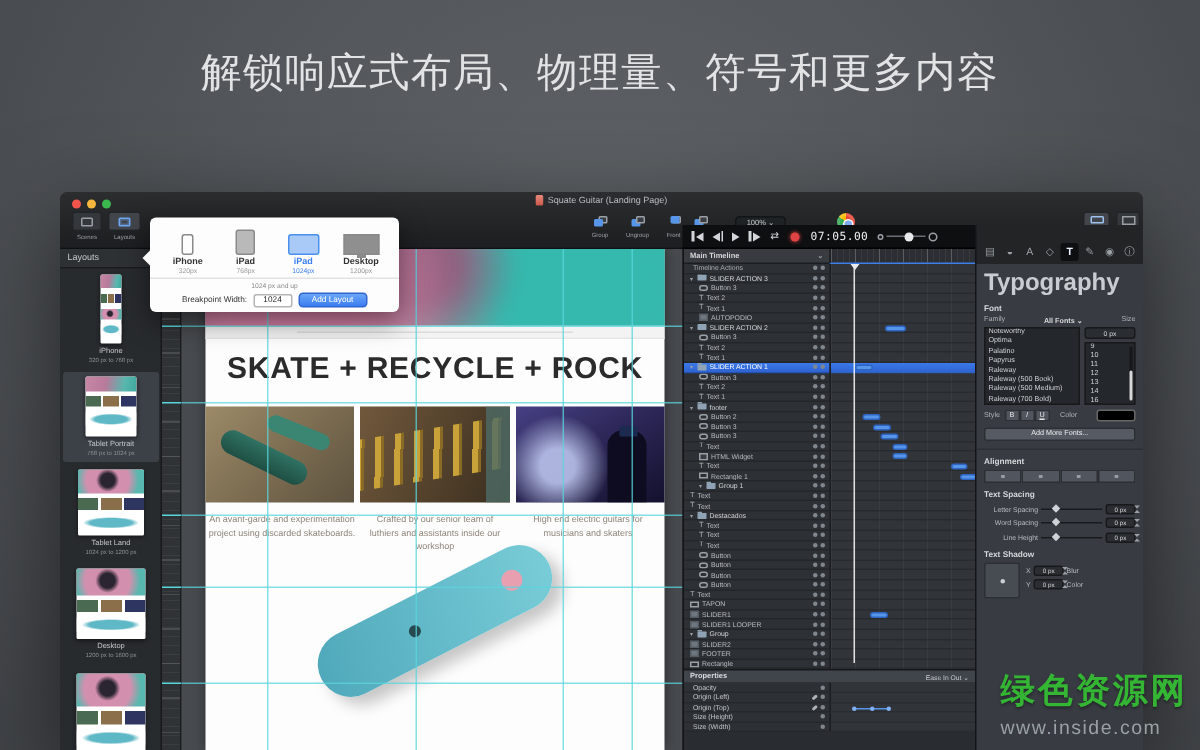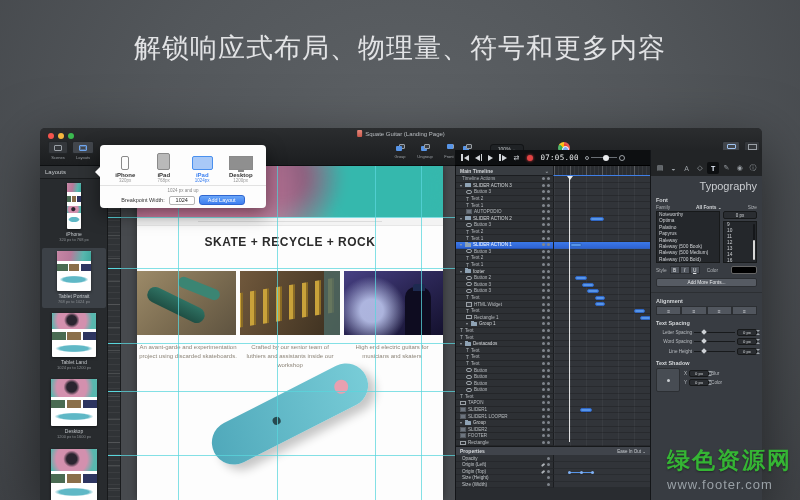--- a/index.html
+++ b/index.html
@@ -90,21 +90,21 @@
   .canvas { position:absolute; left:81px; top:38px; bottom:0; width:334px; background:#474a4e; overflow:hidden;}
   .page { position:absolute; left:16px; top:0; width:306px; bottom:0; background:#fdfdfd; box-shadow:0 0 8px rgba(0,0,0,.4);}
   .hero { height:51px; overflow:hidden; position:relative;
     background:linear-gradient(95deg,#b2738f 0%,#c98fa6 30%,#7fb3ab 70%,#35b8ad 100%);}
   .hero::before{content:"";position:absolute;inset:-10px;filter:blur(5px);
     background:radial-gradient(circle at 22% 55%, #d37fa3 0 18%, transparent 42%),
                radial-gradient(circle at 48% 30%, #8e5f7e 0 12%, transparent 35%),
                radial-gradient(circle at 78% 45%, #35b8ad 0 20%, transparent 48%);}
   .navband { height:9px; background:#f3f3f3; border-bottom:1px solid #e7e7e7; display:flex; align-items:center; justify-content:center;}
   .navband i { width:60%; height:1px; background:#dcdcdc; }
-  .headline { text-align:center; font-weight:bold; color:#2b2b2b; font-size:12px; letter-spacing:.5px; padding-top:9px; height:45px;}
+  .headline { text-align:center; font-weight:bold; color:#2b2b2b; font-size:20px; letter-spacing:.5px; padding-top:9px; height:45px;}
   .photos { display:flex; gap:4px; padding:0 0; height:64px; }
   .ph { flex:1; position:relative; overflow:hidden; }
   .ph1 { background:linear-gradient(135deg,#9c8a68 0%,#7a6b50 55%,#5e5340 100%); }
   .ph1 i{position:absolute;border-radius:8px;}
   .ph1 .d1{width:62px;height:16px;left:8px;top:26px;transform:rotate(26deg);background:linear-gradient(#2f7263,#1f4f44);}
   .ph1 .d2{width:44px;height:11px;left:40px;top:12px;transform:rotate(22deg);background:#3b8573;}
   .ph2 { background:linear-gradient(115deg,#70583c 0%,#503f2a 60%,#3a2e1f 100%); }
   .ph2::before{content:"";position:absolute;left:-8px;top:14px;width:120%;height:34px;transform:rotate(-9deg);
     background:repeating-linear-gradient(100deg, transparent 0 7px, #c9a23a 7px 11px, #8a6b25 11px 13px);}
   .ph2::after{content:"";position:absolute;right:0;top:0;width:16px;height:100%;background:#4e6b66;opacity:.8;}
@@ -184,21 +184,21 @@
   .prow.kf .trk::after{ content:""; position:absolute; left:14px; top:2px; width:3px; height:3px; background:#7fb0f4; border-radius:50%;
     box-shadow:12px 0 0 #7fb0f4, 23px 0 0 #7fb0f4;}
 
   
   .tabsbar { position:absolute; left:610px; top:22px; width:112px; height:26px; background:#222426; border-left:1px solid #131518;
     display:flex; align-items:flex-end; justify-content:space-between; padding:0 3px 2px; z-index:5;}
   .tab { width:12px; height:12px; display:flex; align-items:center; justify-content:center; color:#9ba0a5; font-size:7px; border-radius:2px;}
   .tab.sel { background:#0d0f11; color:#eaf2ff; font-weight:bold;}
   .inspector { position:absolute; left:610px; top:48px; bottom:0; width:112px; background:#383c42; border-left:1px solid #131518;
     padding:4px 5px; color:#c9ccd0; overflow:hidden;}
-  .insp-title { font-size:11px; font-weight:400; color:#c9ccd0; margin-bottom:5px;text-align:right;}
+  .insp-title { font-size:16px; font-weight:700; color:#c9ccd0; margin-bottom:5px;}
   .sect { font-size:5.5px; font-weight:bold; color:#d4d7da; margin:5px 0 2px;}
   .fam-row { display:flex; font-size:4.8px; color:#aeb2b6; justify-content:space-between; margin-bottom:1px;}
   .fam-row b { color:#d4d7da; }
   .font-area { display:flex; gap:3px; }
   .font-list { width:64px; height:52px; background:#24272b; border:1px solid #17191a; overflow:hidden;}
   .font-list div { font-size:4.8px; color:#ced1d4; line-height:6.4px; padding-left:2px; white-space:nowrap;}
   .size-col { flex:1; }
   .size-stepper { height:8px; background:#2a2d31; border:1px solid #17191a; border-radius:2px; font-size:4.5px; color:#d4d7da; text-align:center; line-height:7px; margin-bottom:2px;}
   .size-list { height:42px; background:#24272b; border:1px solid #17191a; position:relative; overflow:hidden;}
   .size-list div { font-size:4.8px; color:#ced1d4; line-height:6px; padding-left:3px;}
@@ -1141,14 +1141,14 @@
       <label>Breakpoint Width:</label>
       <input class="bp-input" value="1024" style="">
       <span class="add-btn">Add Layout</span>
     </div>
   </div>
 
 </div>
 
 <div class="watermark">
   <div class="w1">绿色资源网</div>
-  <div class="w2">www.footer.com</div>
+  <div class="w2">www.inside.com</div>
 </div>
 
 </body></html>

